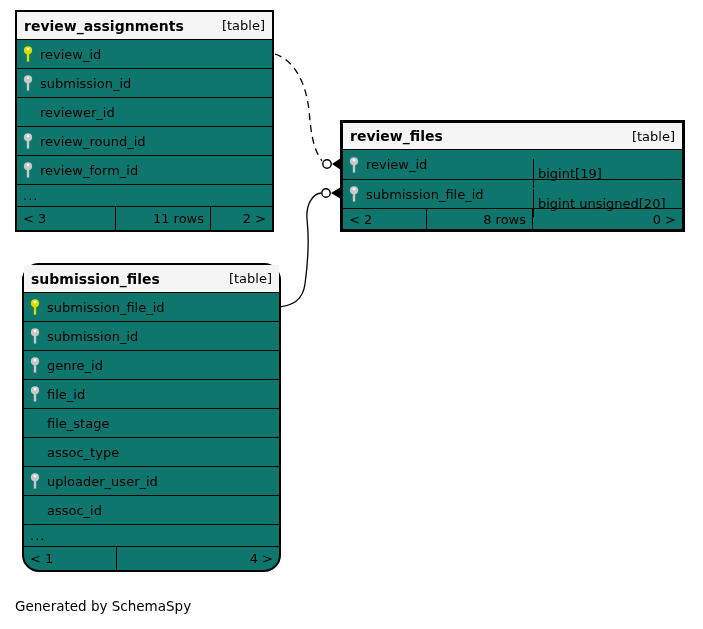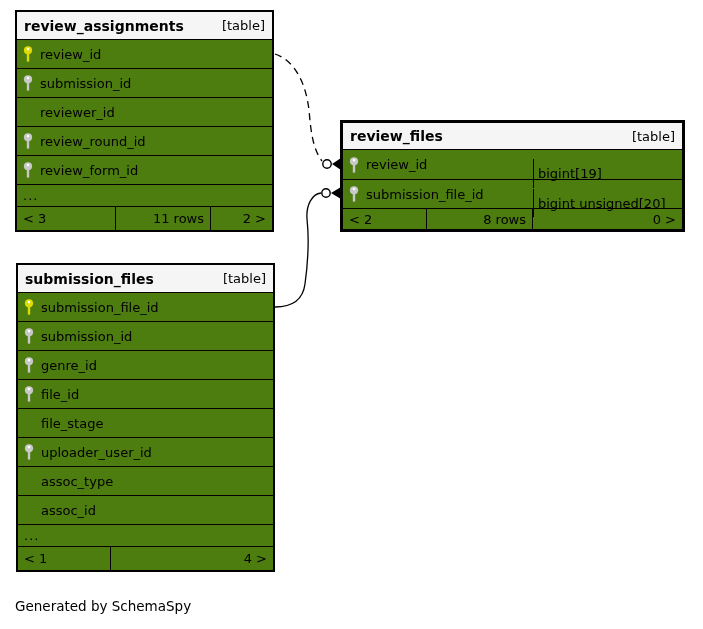--- a/index.html
+++ b/index.html
@@ -18,30 +18,30 @@
     width: 703px; height: 629px;
     pointer-events: none;
   }
   .rel-line { fill: none; stroke: var(--color-line, #000); stroke-width: 1.3px; }
   .rel-line.dashed { stroke-dasharray: 7 5; }
   .rel-circle { fill: #ffffff; stroke: var(--color-line, #000); stroke-width: 1.4px; }
   .rel-arrow { fill: var(--color-line, #000); }
 
   .dbtable {
     position: absolute;
-    background: #4d7c0f;
+    background: #0f766e;
     border: 2px solid var(--color-border, #000);
     box-sizing: border-box;
     font-size: 13px;
     cursor: pointer;
   }
   .dbtable.rf { border-width: 3px; text-align: center; }
   .t-ra { left: 15px; top: 10px;  width: 259px; }
   .t-rf { left: 340px; top: 120px; width: 345px; }
-  .t-sf { left: 16px; top: 263px; width: 259px; }
+  .t-sf { left: 22px; top: 263px; width: 259px; border-radius: 17px; }
 
   .thead {
     height: 27px;
     background: var(--color-header-bg, #f5f5f5);
     display: flex; align-items: center; justify-content: space-between;
     padding: 0 7px;
     box-sizing: border-box;
   }
   .t-rf .thead { height: 26px; }
   .tname { font-weight: bold; font-size: 14px; white-space: nowrap; }
@@ -258,32 +258,32 @@
             <rect x="3.8" y="8" width="2.4" height="7.6" fill="currentColor"></rect>
           </svg>
         </span>
       <span class="cname">file_id</span>
     </div>
     <div class="trow">
       <span class="kicon none"></span>
       <span class="cname">file_stage</span>
     </div>
     <div class="trow">
+      <span class="kicon none"></span>
+      <span class="cname">assoc_type</span>
+    </div>
+    <div class="trow">
       <span class="kicon fk">
           <svg viewBox="0 0 10 16" width="10" height="16">
             <circle cx="5" cy="4.3" r="4.1" fill="currentColor"></circle>
             <circle cx="5" cy="3.1" r="1.3" fill="#ffffff"></circle>
             <rect x="3.8" y="8" width="2.4" height="7.6" fill="currentColor"></rect>
           </svg>
         </span>
       <span class="cname">uploader_user_id</span>
-    </div>
-    <div class="trow">
-      <span class="kicon none"></span>
-      <span class="cname">assoc_type</span>
     </div>
     <div class="trow">
       <span class="kicon none"></span>
       <span class="cname">assoc_id</span>
     </div>
     <div class="trow ellipsis">...</div>
     <div class="tfoot">
       <span class="fcell c-left">&lt; 1</span>
       <span class="fcell c-right">4 &gt;</span>
     </div>

